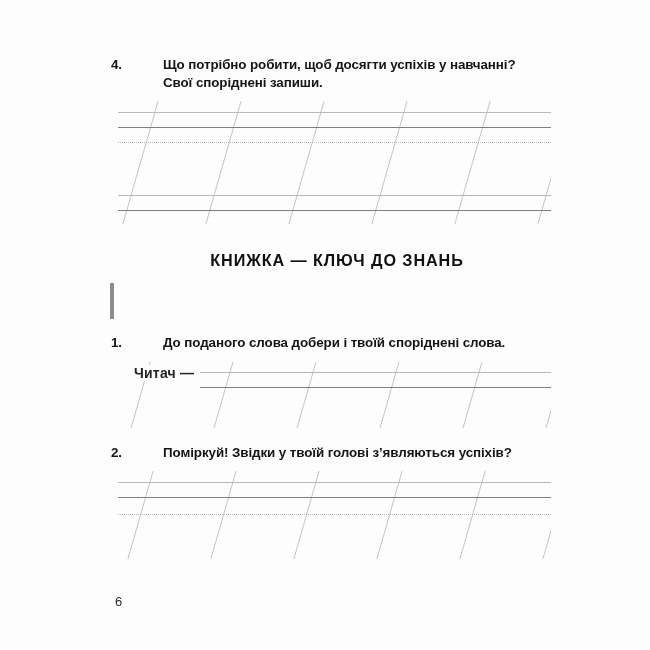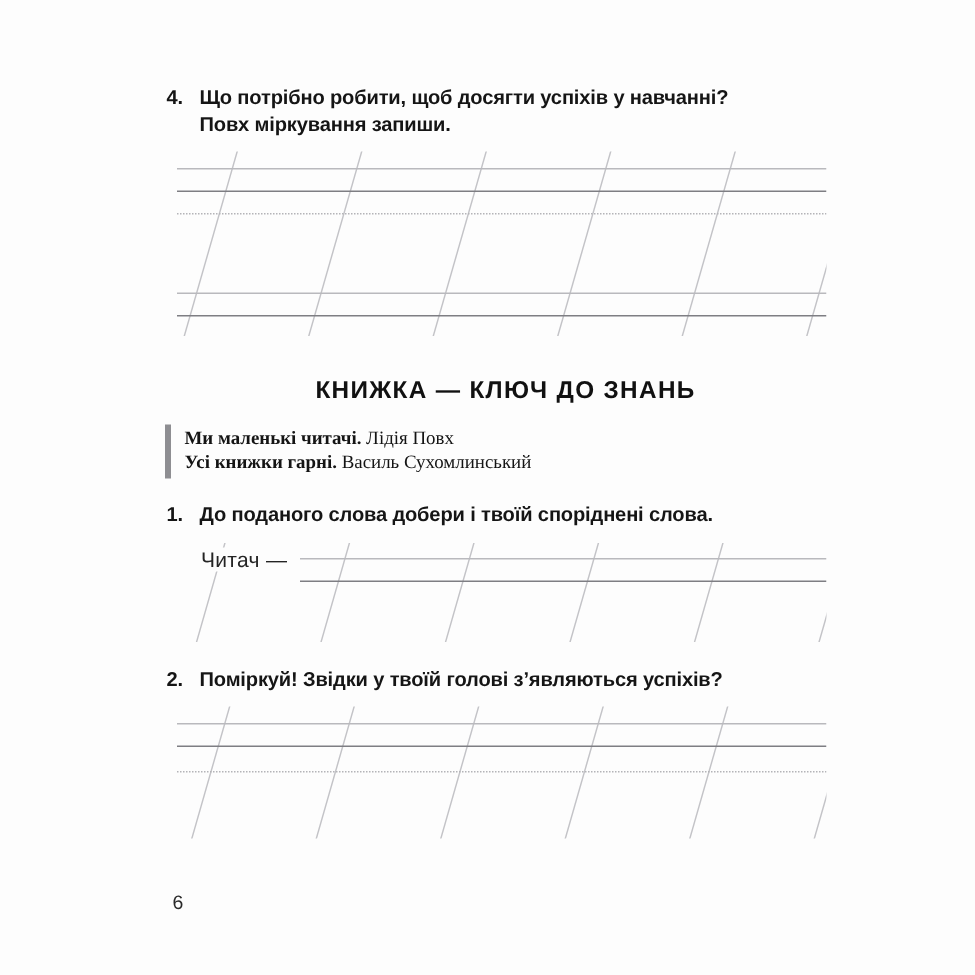--- a/index.html
+++ b/index.html
@@ -33,20 +33,21 @@
     line-height: 17.5px;
     color: #151515;
   }
   .q-num {
     width: 22px;
     flex: 0 0 22px;
     font-weight: bold;
   }
   .q-text {
     flex: 1 1 auto;
+    margin-left: 30px;
   }
   .q-line2 {
     display: block;
   }
 
   
   .ruled {
     position: absolute;
     overflow: hidden;
   }
@@ -114,21 +115,21 @@
     font-weight: bold;
   }
   .quote-line span {
     font-weight: normal;
   }
 
   
   .word-label {
     position: absolute;
     font-size: 14px;
-    font-weight: normal;
+    font-weight: bold;
     color: #242424;
     letter-spacing: 0.2px;
     background: #fdfdfd;
     padding-right: 4px;
     z-index: 3;
   }
 
   
   .page-number {
     position: absolute;
@@ -138,21 +139,21 @@
 </style>
 </head>
 <body>
 
 <div class="page">
 
   <div class="question" style="left:111px; top:56px; width:450px;">
     <div class="q-num">4.</div>
     <div class="q-text">
       <span>Що потрібно робити, щоб досягти успіхів у навчанні?</span>
-      <span class="q-line2">Повх міркування запиши.</span>
+      <span class="q-line2">Свої споріднені запиши.</span>
     </div>
   </div>
 
   <div class="ruled" style="left:118px; top:101px; width:433px; height:123px;">
     <div class="slants">
       <div class="slant" style="left:22px;"></div>
       <div class="slant" style="left:105px;"></div>
       <div class="slant" style="left:188px;"></div>
       <div class="slant" style="left:271px;"></div>
       <div class="slant" style="left:354px;"></div>
@@ -172,30 +173,20 @@
     <div class="rrow" style="height:41px; top:0;">
       
       
     </div>
   </div>
 
   <div class="heading" style="top:251px;padding-left:24px;">КНИЖКА — КЛЮЧ ДО ЗНАНЬ</div>
 
   <div class="quote" style="left:110px; top:283px; width:420px; height:36px;">
     <div class="quote-bar"></div>
-    <div class="quote-lines">
-      <div class="quote-line">
-        <b>Ми маленькі читачі.</b>
-        <span>Лідія Повх</span>
-      </div>
-      <div class="quote-line">
-        <b>Усі книжки гарні.</b>
-        <span>Василь Сухомлинський</span>
-      </div>
-    </div>
   </div>
 
   <div class="question" style="left:111px; top:334px; width:450px;">
     <div class="q-num">1.</div>
     <div class="q-text">До поданого слова добери і твоїй споріднені слова.</div>
   </div>
 
   <div class="word-label" style="left:134px; top:365px;">Читач —</div>
 
   <div class="ruled" style="left:118px; top:362px; width:433px; height:66px;">

